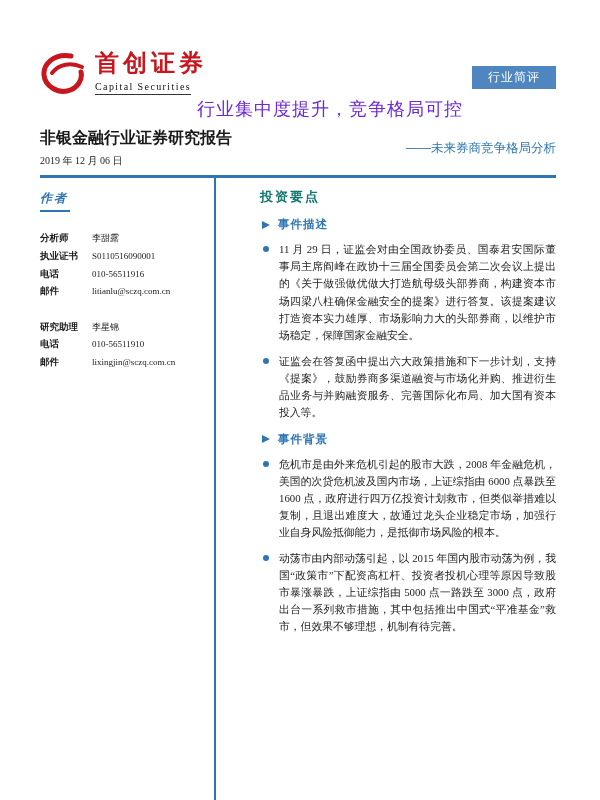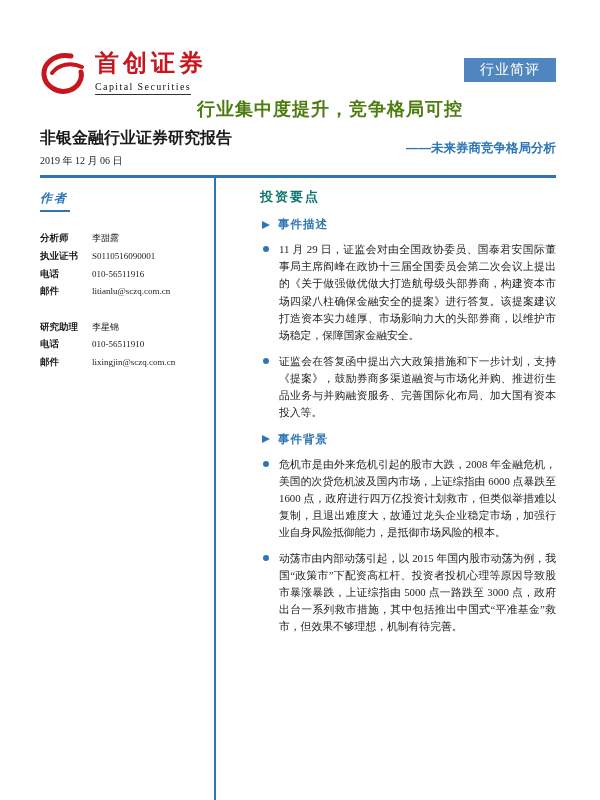--- a/index.html
+++ b/index.html
@@ -9,26 +9,26 @@
     width:600px;height:800px;background:#fff;
     padding:50px 44px 0 40px;overflow:hidden;
     display:flex;flex-direction:column;
     font-family:"Liberation Serif","DejaVu Serif",serif;color:#1a1a1a;
   }
   .header{display:flex;justify-content:space-between;align-items:flex-start;}
   .logo{display:flex;align-items:center;gap:9px;}
   .logo-icon svg{display:block;}
   .brand-cn{font-size:24px;font-weight:bold;color:#c8161e;letter-spacing:4px;line-height:1.1;}
   .brand-en{font-size:10px;color:#111;letter-spacing:1.4px;border-bottom:1.5px solid #333;padding-bottom:2px;margin-top:1px;display:inline-block;}
-  .tag{background:#4f86bf;color:#fff;font-size:14px;padding:3px 16px;margin-top:8px;font-family:"Liberation Sans","DejaVu Sans",sans-serif;letter-spacing:1px;}
-  .title{text-align:center;padding-left:64px;color:#4d7c0f;font-weight:bold;font-size:18px;margin-top:2px;letter-spacing:1px;font-family:"Liberation Sans","DejaVu Sans",sans-serif;}
+  .tag{background:#4f86bf;color:#fff;font-size:12px;padding:3px 16px;margin-top:16px;font-family:"Liberation Sans","DejaVu Sans",sans-serif;letter-spacing:1px;}
+  .title{text-align:center;padding-left:64px;color:#6d28d9;font-weight:normal;font-size:18px;margin-top:2px;letter-spacing:1px;font-family:"Liberation Sans","DejaVu Sans",sans-serif;}
   .meta{display:flex;justify-content:space-between;align-items:center;margin-top:7px;}
   .category{font-size:16px;font-weight:bold;}
   .date{font-size:10px;margin-top:5px;}
-  .subtitle{color:#2e75b6;font-weight:bold;font-size:12.5px;font-family:"Liberation Sans","DejaVu Sans",sans-serif;}
+  .subtitle{color:#2e75b6;font-weight:normal;font-size:12.5px;font-family:"Liberation Sans","DejaVu Sans",sans-serif;}
   .divider{height:3px;background:#2e75b6;margin-top:7px;flex-shrink:0;}
   .body{flex:1;display:flex;min-height:0;gap:28px;}
   .sidebar{width:146px;flex-shrink:0;padding-top:12px;}
   .authors-heading{color:#2e75b6;font-style:italic;font-weight:bold;font-size:12px;letter-spacing:2px;}
   .authors-underline{width:30px;height:2px;background:#2e75b6;margin-top:3px;}
   .author-group{margin-top:18px;}
   .author-row{display:flex;font-size:9.5px;line-height:1.85;}
   .author-label{width:52px;flex-shrink:0;font-weight:bold;}
   .author-value{font-size:9px;white-space:nowrap;}
   .vline{width:2px;background:#2e75b6;flex-shrink:0;}

